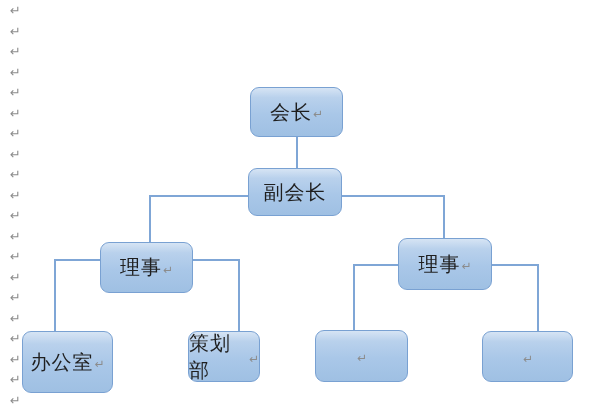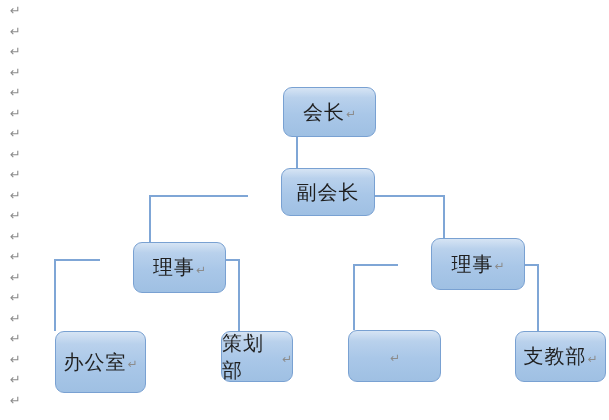--- a/index.html
+++ b/index.html
@@ -30,21 +30,20 @@
     border-radius:9px;
     background:linear-gradient(180deg,
       var(--node-fill-top,#d6e4f4) 0%,
       #b9d1ec 20%,
       var(--node-fill-main,#a9c7e8) 55%,
       #9fc0e3 100%);
     display:flex;align-items:center;justify-content:center;
     font-size:20px;color:var(--text,#1f1f1f);
     letter-spacing:1px;
     z-index:2;
-    margin-left:33px;
   }
   .pmark{
     font-size:12px;letter-spacing:0;
     color:var(--pilcrow,#8c8c8c);
     margin-left:1px;margin-top:4px;
     font-family:"DejaVu Sans","Liberation Sans",sans-serif;
   }
 </style>
 </head>
 <body>
@@ -121,17 +120,16 @@
   <div class="node" style="left:188px;top:331px;width:72px;height:51px">
     <span>策划部</span>
     <span class="pmark">↵</span>
   </div>
 
   <div class="node" style="left:315px;top:330px;width:93px;height:52px">
     <span class="pmark">↵</span>
   </div>
 
   <div class="node" style="left:482px;top:331px;width:91px;height:51px">
-    <span>支教部</span>
     <span class="pmark">↵</span>
   </div>
 
 </div>
 
 </body></html>

